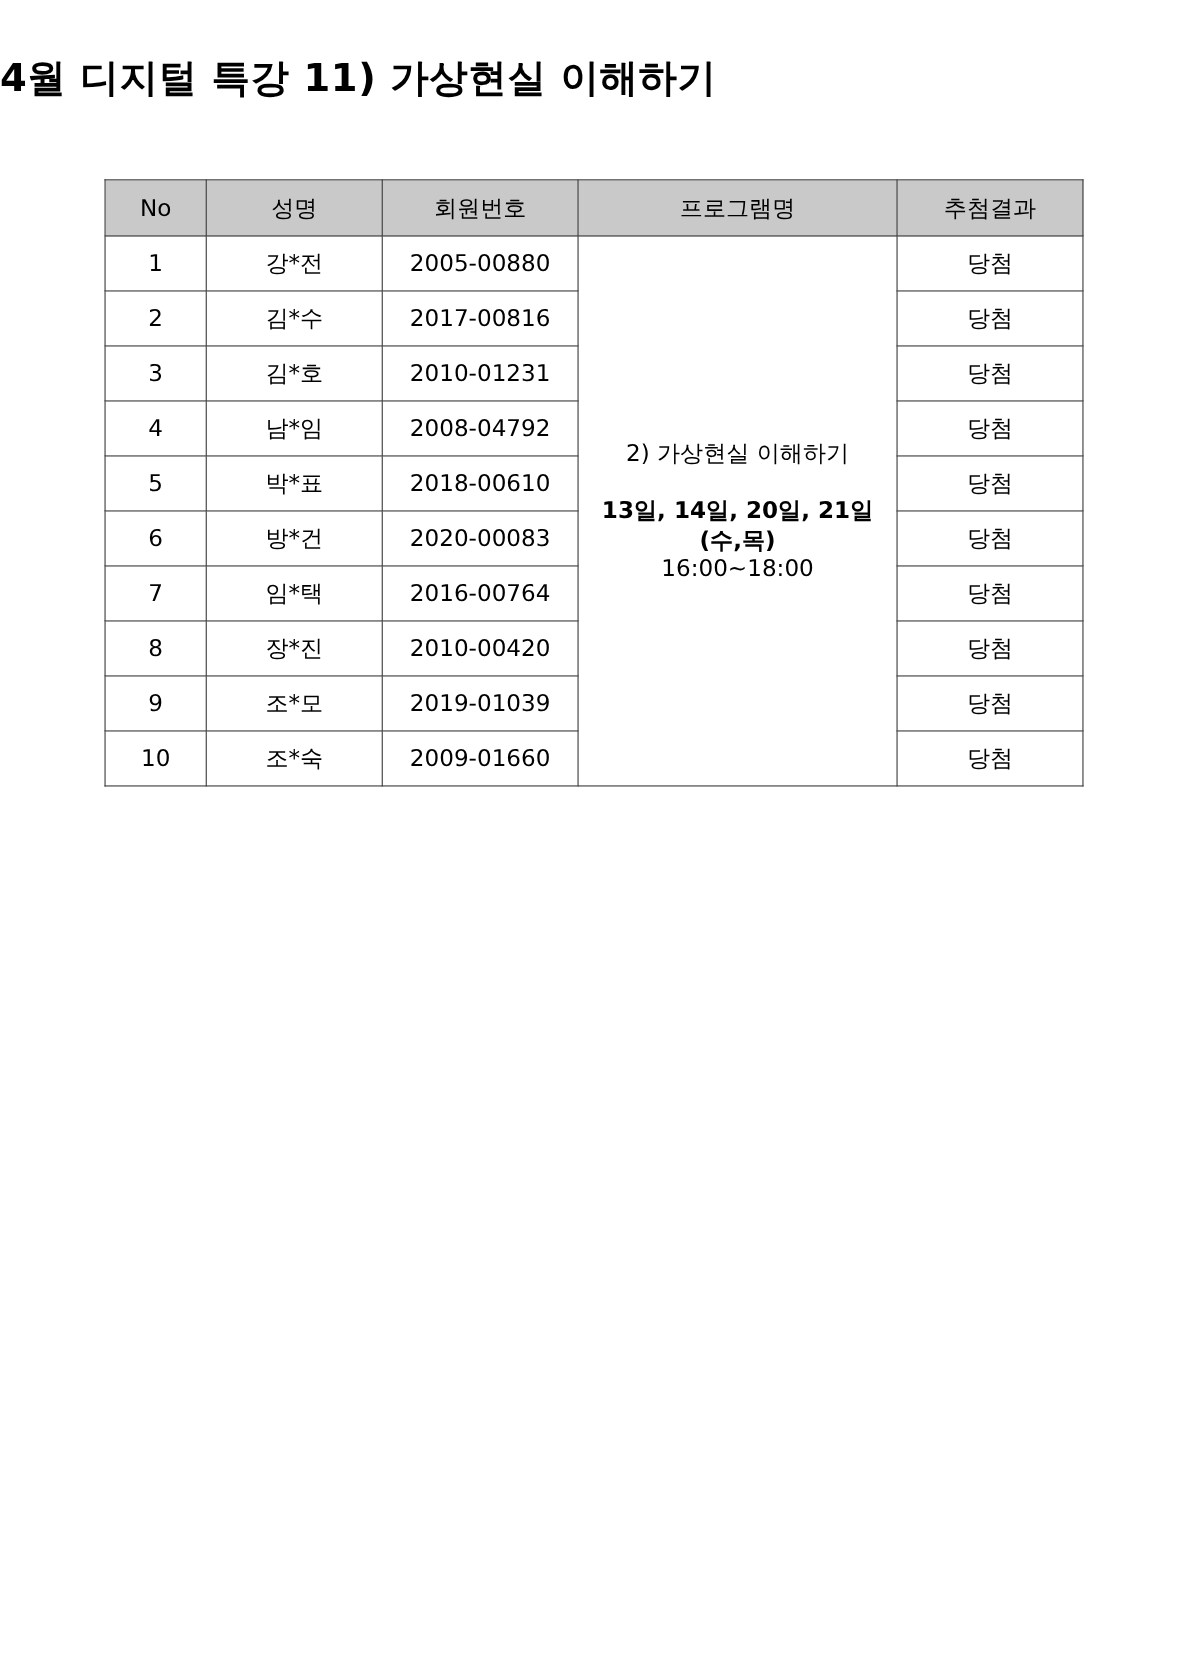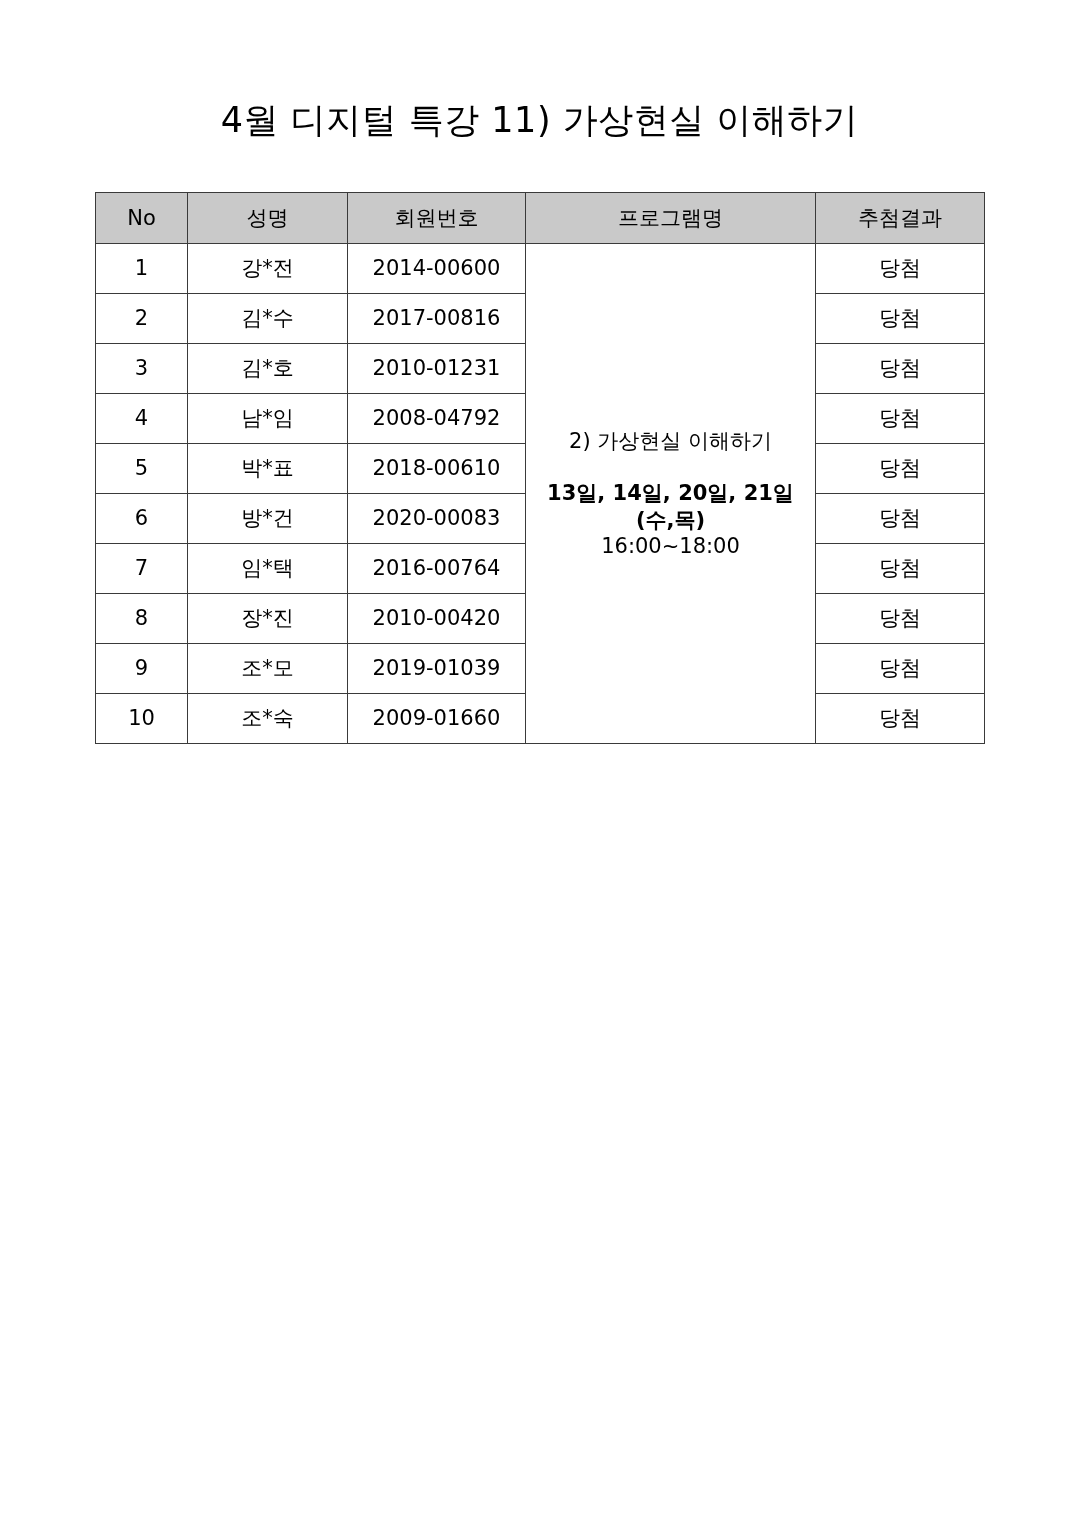--- a/index.html
+++ b/index.html
@@ -15,31 +15,31 @@
     position: relative;
     overflow: hidden;
   }
   .page {
     width: 1079px;
     height: 1526px;
     box-sizing: border-box;
     padding: 0;
   }
   .doc-title {
-    text-align: center;
+    text-align: left;
     font-size: 35px;
-    font-weight: normal;
+    font-weight: bold;
     letter-spacing: 0.5px;
     margin: 0;
-    padding-top: 99px;
+    padding-top: 51px;
     padding-bottom: 0;
     line-height: 1.2;
   }
   .table-wrap {
-    margin-top: 51px;
+    margin-top: 70px;
     padding-left: 95px;
     padding-right: 95px;
   }
   table.result-table {
     border-collapse: collapse;
     width: 889px;
     table-layout: fixed;
   }
   table.result-table th,
   table.result-table td {
@@ -109,21 +109,21 @@
           <th>성명</th>
           <th>회원번호</th>
           <th>프로그램명</th>
           <th>추첨결과</th>
         </tr>
       </thead>
       <tbody>
         <tr>
           <td>1</td>
           <td>강*전</td>
-          <td>2014-00600</td>
+          <td>2005-00880</td>
           <td class="program-cell" rowspan="10">
             <span class="program-inner">
               <span class="program-line1">2) 가상현실 이해하기</span>
               <span class="program-line2">13일, 14일, 20일, 21일</span>
               <span class="program-line3">(수,목)</span>
               <span class="program-line4">16:00~18:00</span>
             </span>
           </td>
           <td>당첨</td>
         </tr>

